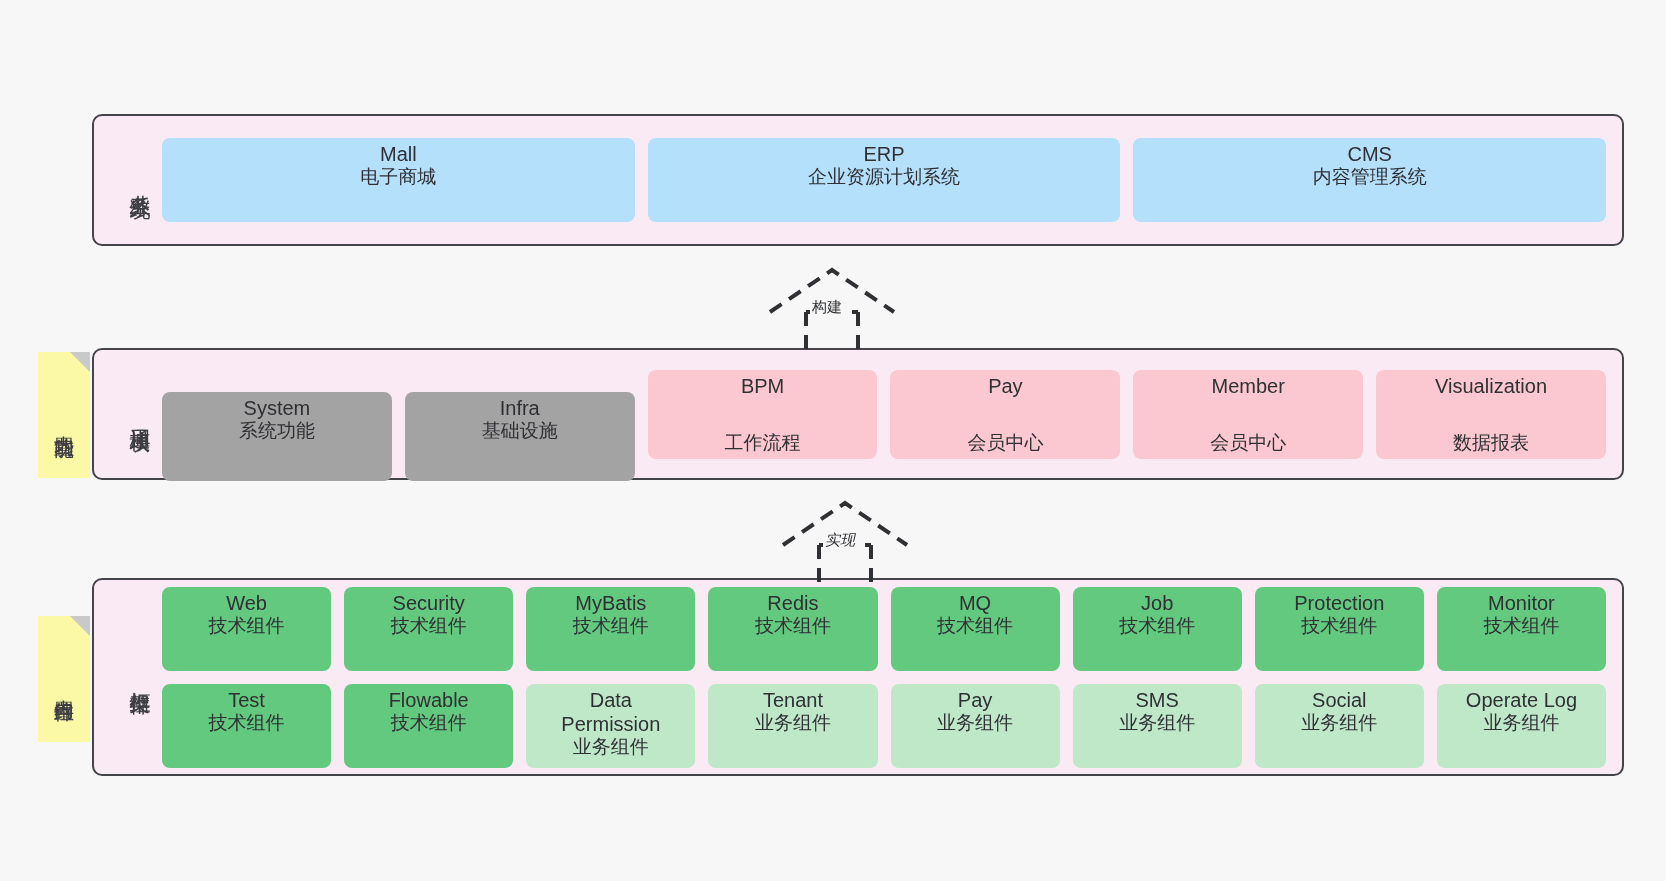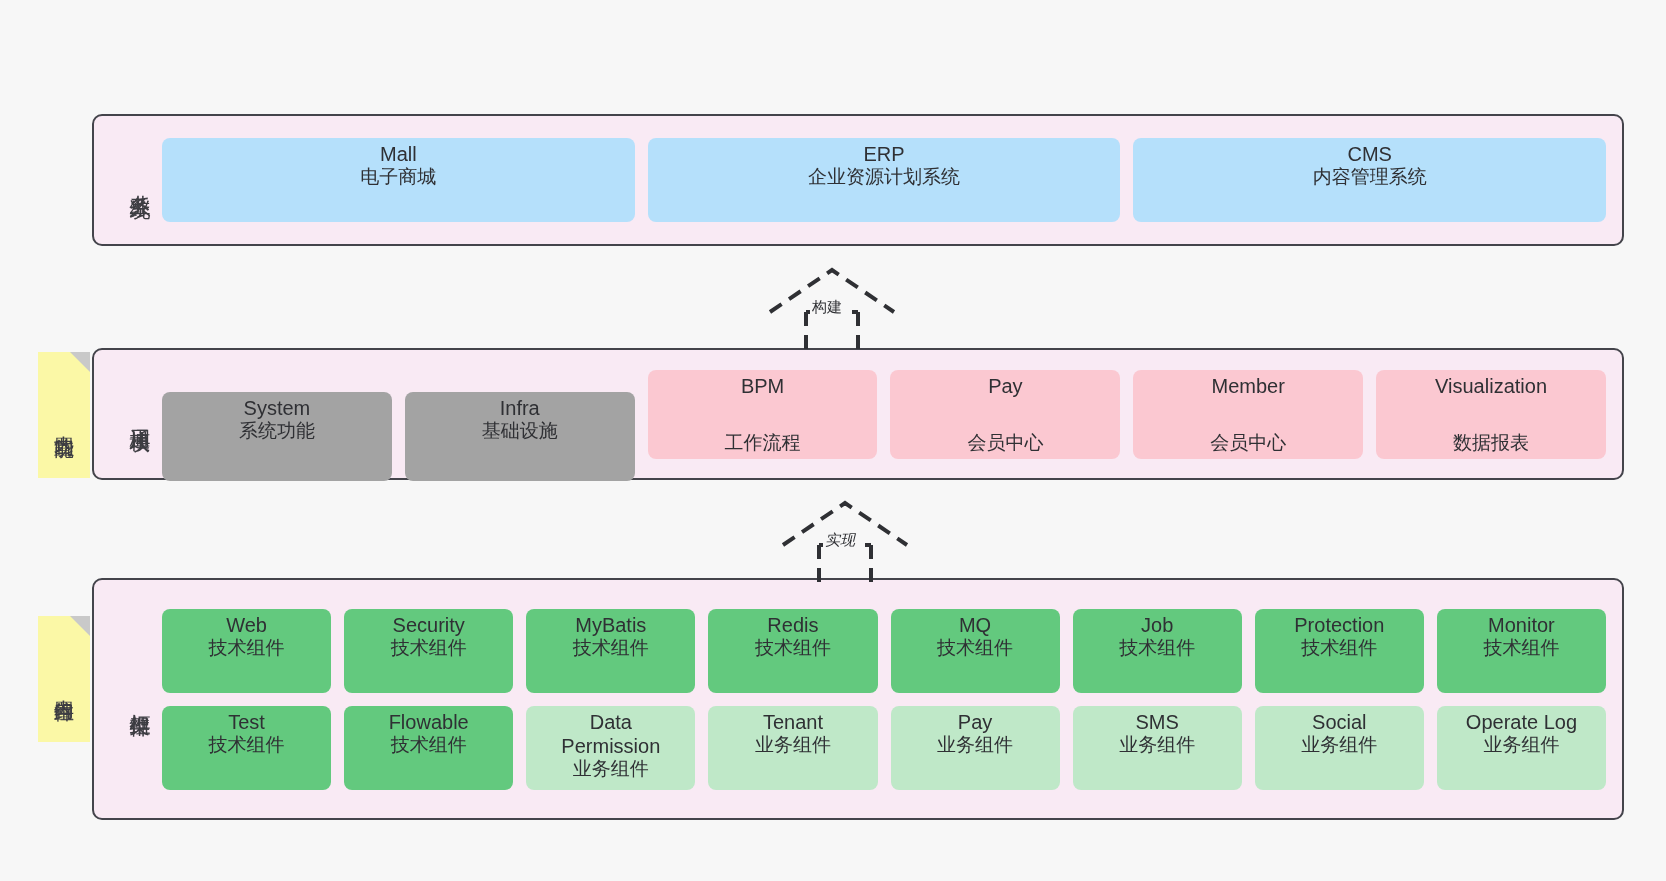--- a/index.html
+++ b/index.html
@@ -202,21 +202,21 @@
       <path d="M8 50 L70 8 L132 50" fill="none" stroke="#2f3034" stroke-width="4" stroke-dasharray="14 9" stroke-linecap="butt"></path>
       <path d="M44 50 L44 95 M96 50 L96 95 M44 50 L96 50" fill="none" stroke="#2f3034" stroke-width="4" stroke-dasharray="14 9"></path>
     </svg>
     <span class="arrow-label" style="left:48px;top:36px;font-style:italic;">实现</span>
   </div>
 
   <div class="note" style="left:38px;top:616px;height:126px;">
     <span class="fold"></span>
     <span class="note-text">内置组件</span>
   </div>
-  <div class="layer" style="left:92px;top:578px;width:1532px;height:242px;">
+  <div class="layer" style="left:92px;top:578px;width:1532px;height:198px;">
     <div class="layer-title">框架组件</div>
     <div class="boxes stack">
 
       <div class="row">
         <div class="box small c-green">
           <span class="t1">Web</span>
           <span class="t2">技术组件</span>
         </div>
         <div class="box small c-green">
           <span class="t1">Security</span>

